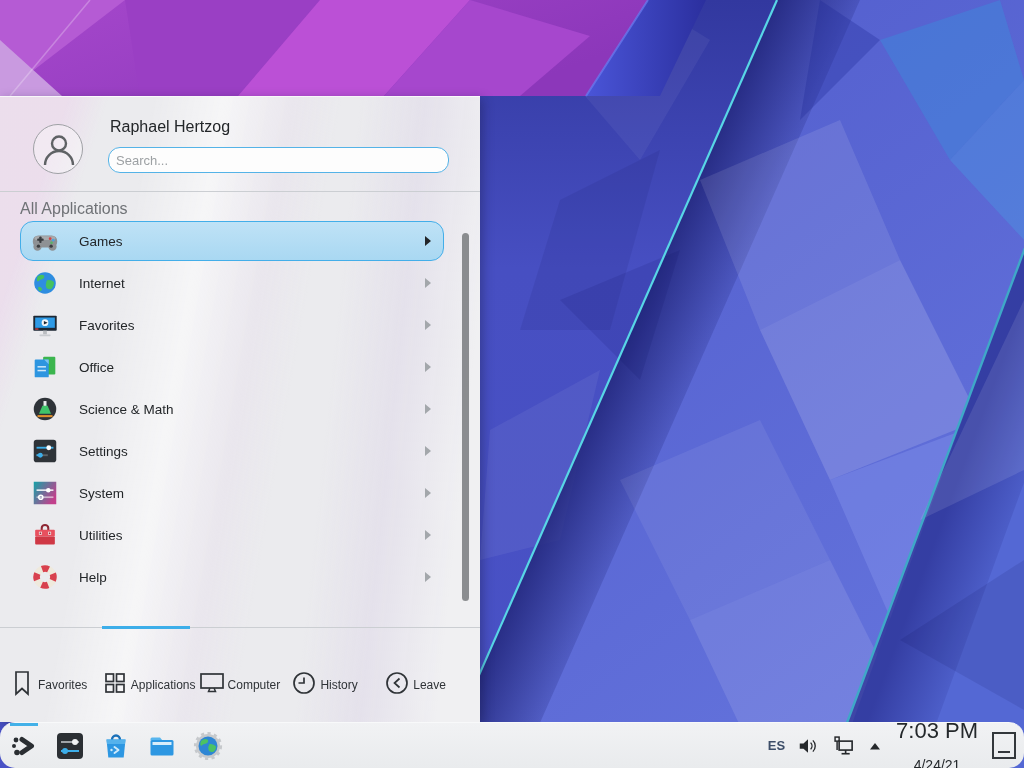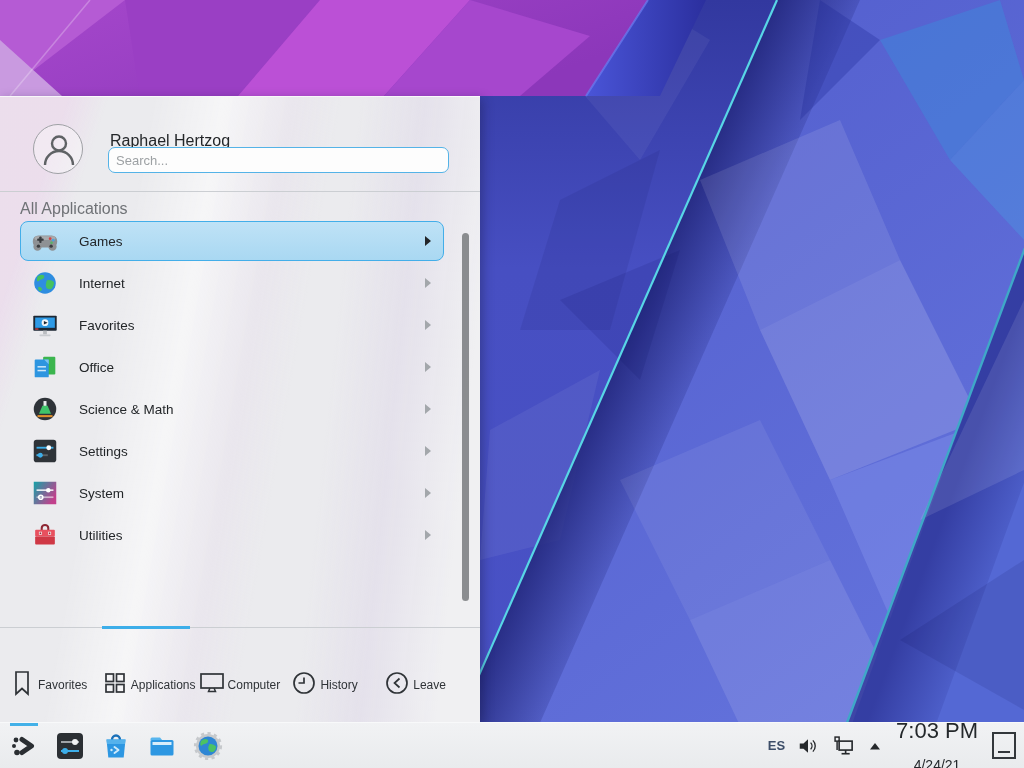--- a/index.html
+++ b/index.html
@@ -17,52 +17,52 @@
       linear-gradient(108deg, rgba(236,200,234,.38) 0 10%, rgba(255,255,255,0) 16%),
       linear-gradient(100deg, rgba(255,255,255,0) 26%, rgba(255,255,255,.55) 38%, rgba(231,222,236,.35) 50%, rgba(255,255,255,0) 58%),
       linear-gradient(96deg, rgba(255,255,255,0) 66%, rgba(219,211,231,.4) 78%, rgba(255,255,255,.25) 92%);
     border-top:1px solid rgba(255,255,255,.65);
     box-shadow:3px 3px 10px rgba(20,20,60,.35);
   }
   .lch-header { position:absolute; left:0; top:0; width:100%; height:94px; }
   .avatar { position:absolute; left:33px; top:27px; width:50px; height:50px; border-radius:50%;
     border:1px solid #9fa1a5; background:rgba(255,255,255,.35); }
   .avatar svg { position:absolute; left:0; top:0; }
-  .user-name { position:absolute; left:110px; top:35px; font-size:16px; color:#232629; }
+  .user-name { position:absolute; left:110px; top:21px; font-size:16px; color:#232629; }
   .search-input { position:absolute; left:108px; top:50px; width:341px; height:26px;
-    border:1px solid #54b3e7; border-radius:7px; background:#fdfdfd; outline:none;
+    border:1px solid #54b3e7; border-radius:12px; background:#fdfdfd; outline:none;
     font-family:inherit; font-size:13px; color:#232629; padding:0 7px; }
   .search-input::placeholder { color:#9da1a4; }
   .hdr-sep { position:absolute; left:0; top:94px; width:100%; height:1px; background:#cbced2; }
   .section-label { position:absolute; left:20px; top:103px; font-size:16px; color:#6f7276; }
 
   .app-list { position:absolute; left:0; top:124px; width:100%; height:406px; overflow:hidden; }
   .app-row { display:flex; align-items:center; height:40px; margin:0 36px 2px 20px;
-    border:1px solid transparent; border-radius:8px; padding-left:9px; cursor:default; }
+    border:1px solid transparent; border-radius:13px; padding-left:9px; cursor:default; }
   .app-row.selected { background:linear-gradient(180deg,#bfe2f6,#a9d8f2); border-color:#43aee9; }
   .app-row .cat-icon { width:30px; height:30px; flex:0 0 30px; }
   .app-row .cat-label { margin-left:19px; font-size:13.5px; color:#232629; }
   .row-chevron { margin-left:auto; margin-right:12px; width:0; height:0;
     border-left:6px solid #a3a7ab; border-top:5px solid transparent; border-bottom:5px solid transparent; }
   .app-row.selected .row-chevron { border-left-color:#232629; }
 
   .scroll-thumb { position:absolute; right:11px; top:136px; width:7px; height:368px;
     border-radius:4px; background:rgba(100,102,105,.72); }
 
   .ftr-sep { position:absolute; left:0; top:530px; width:100%; height:1px; background:#cbced2; }
   .tab-indicator { position:absolute; left:102px; top:529px; width:88px; height:3px; background:#3daee9; }
   .lch-footer { position:absolute; left:0; top:531px; width:100%; height:95px; display:flex; padding:14px 6px 0 6px; }
   .tab { flex:1 1 0; display:flex; flex-direction:row; align-items:center; cursor:default; }
   .tab .tab-icon { width:32px; height:32px; }
   .tab .tab-label { margin-top:5px; font-size:12px; color:#2f3337; }
 
   
   .taskbar { position:absolute; left:0; bottom:0; width:1024px; height:46px; z-index:3;
     background:linear-gradient(180deg,#f1f2f4,#e9ebed); border-top:1px solid #f8f9fa;
-    display:flex; align-items:center; }
+    display:flex; align-items:center;border-radius:15px; }
   .task-apps { display:flex; align-items:center; gap:14px; padding-left:8px; }
   .task-icon { position:relative; width:32px; height:32px; }
   .active-stripe { position:absolute; top:-7px; left:2px; width:28px; height:3px; background:#43b1e8; }
   .tray { margin-left:auto; display:flex; align-items:center; gap:11px; padding-right:8px; }
   .kbd-layout { font-size:13px; font-weight:bold; color:#3c4d68; }
   .tray-icon { display:block; }
   .clock { text-align:center; line-height:1; margin:0 3px; color:#24282b; }
   .clock .time { font-size:22px; }
   .clock .date { font-size:14px; margin-top:16px; }
   .show-desktop { position:relative; width:24px; height:27px; border:2px solid #33373b; background:transparent; }
@@ -263,20 +263,28 @@
           <rect x="5.5" y="17.5" width="21" height="8.5" rx="1" fill="#cf3845"></rect>
           <rect x="9.5" y="12.5" width="3.2" height="3.2" fill="#f4e9ea"></rect>
           <rect x="19.3" y="12.5" width="3.2" height="3.2" fill="#f4e9ea"></rect>
           <rect x="10.3" y="13.3" width="1.6" height="1.6" fill="#8e2733"></rect>
           <rect x="20.1" y="13.3" width="1.6" height="1.6" fill="#8e2733"></rect>
         </svg>
         <span class="cat-label">Utilities</span>
         <span class="row-chevron"></span>
       </div>
 
+      <div class="app-row">
+        <svg class="cat-icon" viewBox="0 0 32 32">
+          <circle cx="16" cy="16" r="9" fill="none" stroke="#efe9dc" stroke-width="7"></circle>
+          <circle cx="16" cy="16" r="9" fill="none" stroke="#d8414e" stroke-width="7" stroke-dasharray="7.07 7.07" transform="rotate(-22 16 16)"></circle>
+        </svg>
+        <span class="cat-label">Help</span>
+        <span class="row-chevron"></span>
+      </div>
     </div>
 
     <div class="scroll-thumb"></div>
 
     <div class="ftr-sep"></div>
     <div class="tab-indicator"></div>
 
     <div class="lch-footer">
       <div class="tab">
         <svg class="tab-icon" viewBox="0 0 32 32">

